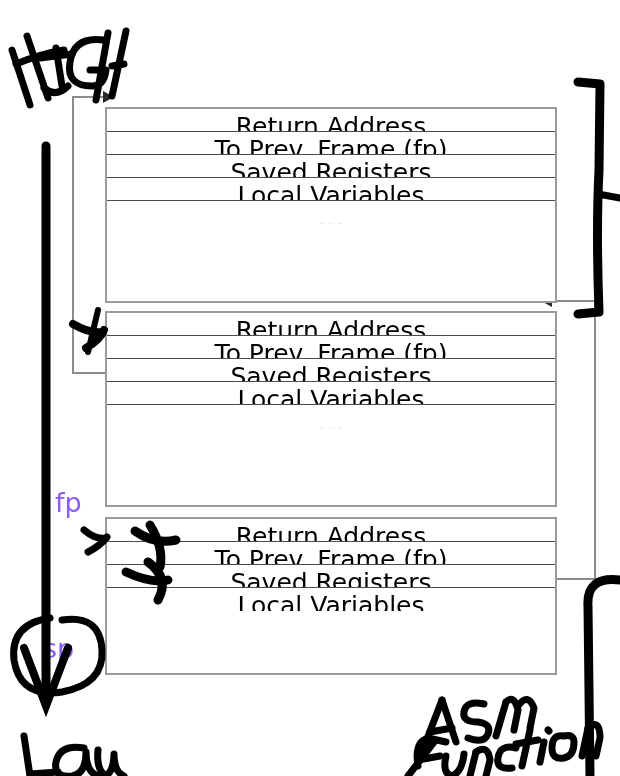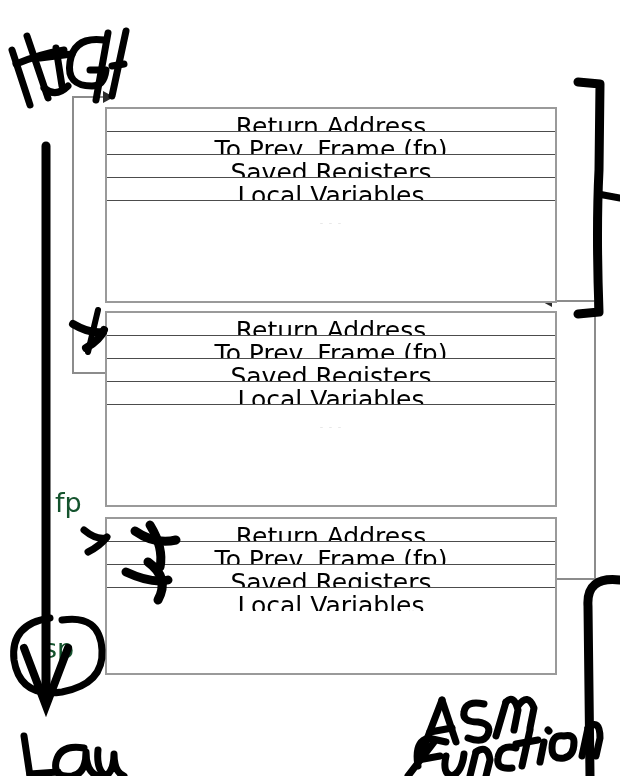--- a/index.html
+++ b/index.html
@@ -65,21 +65,21 @@
   .arrowhead.left {
     border-top: 6px solid transparent;
     border-bottom: 6px solid transparent;
     border-right: 11px solid #2b2b2b;
   }
 
   
   .reg-label {
     position: absolute;
     font-size: 27px;
-    color: #14532d;
+    color: #8b5cf6;
     line-height: 1;
   }
 
   
   #ink {
     position: absolute;
     left: 0;
     top: 0;
     width: 620px;
     height: 776px;

